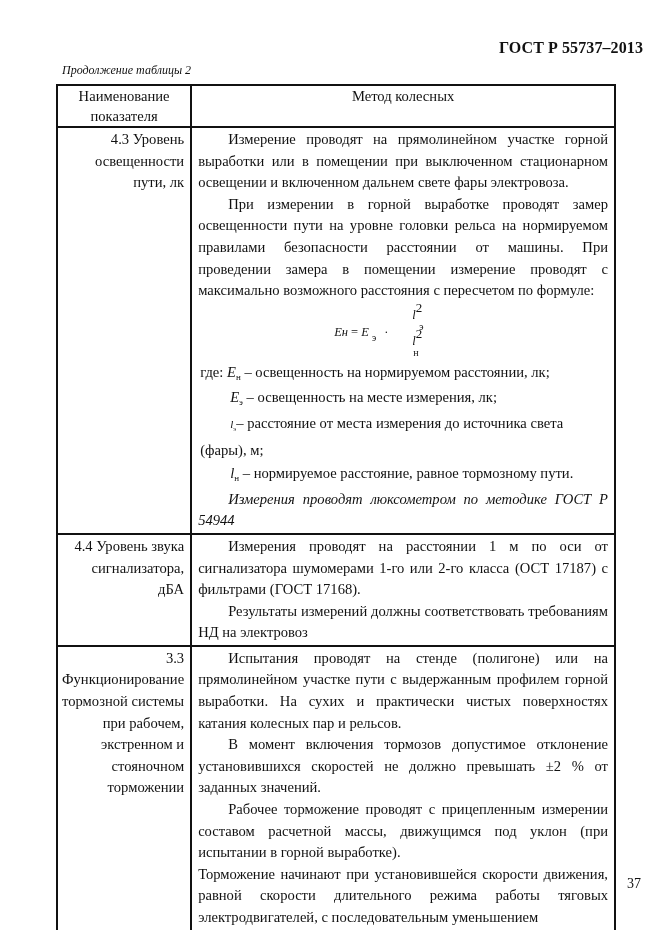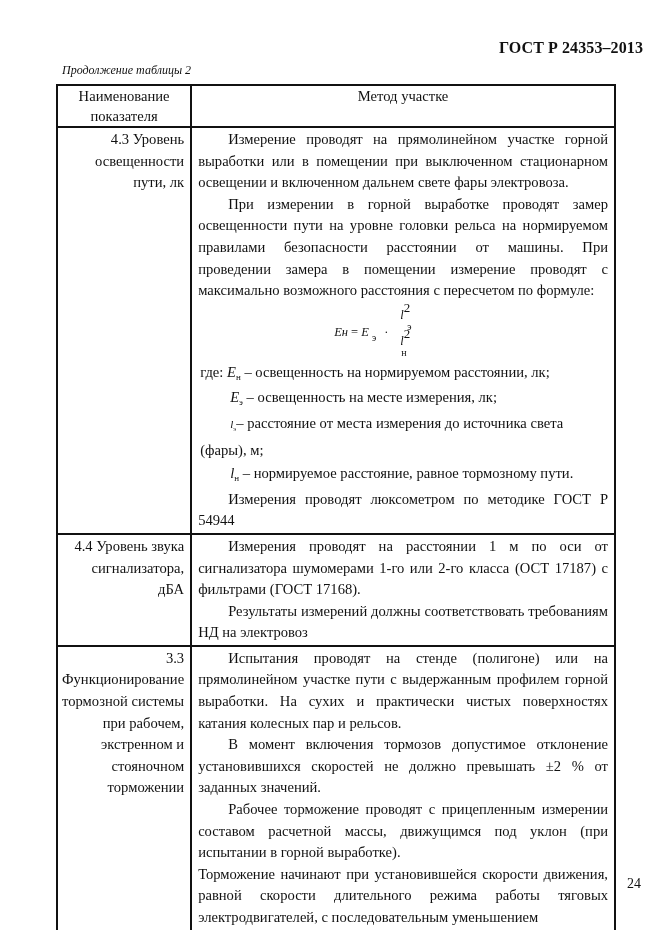--- a/index.html
+++ b/index.html
@@ -40,48 +40,48 @@
     p.def { margin: 2px; text-indent: 30px; text-align: left; }
     p.def.noindent { text-indent: 0; }
     .formula {
       text-align: center; height: 58px; position: relative; margin: 0;
     }
     .formula-inner {
       position: absolute; left: 128px; top: 0;
       font-style: normal; font-size: 12.5px; width: 120px; height: 58px;
     }
     .f-lhs { position: absolute; left: 8px; top: 20px; }
-    .f-frac { position: absolute; left: 68px; top: 0; width: 30px; height: 58px; }
+    .f-frac { position: absolute; left: 80px; top: 0; width: 30px; height: 58px; }
     .f-num { position: absolute; left: 6px; top: 2px; }
     .f-den { position: absolute; left: 6px; top: 28px; }
     .f-dot { position: absolute; left: 58px; top: 20px; }
     .sup { font-size: 13px; position: relative; top: -7px; font-style: normal; }
     .sub { font-size: 10px; position: relative; top: 5px; font-style: normal; }
     .it { font-style: italic; }
     .tinysub { font-size: 9px; position: relative; top: 3px; }
     .last-row td { border-bottom: none !important; }
     .page-number {
       position: absolute; right: 20px; top: 876px; font-size: 14px;
     }
   </style>
 </head>
 <body>
 
-<div class="doc-code">ГОСТ Р 24353–2013</div>
+<div class="doc-code">ГОСТ Р 55737–2013</div>
 <div class="continuation">Продолжение таблицы 2</div>
 
 <table class="main">
   <colgroup>
     <col class="col-name">
     <col>
   </colgroup>
   <tbody>
       <tr>
     <th class="hdr-name">Наименование показателя</th>
-    <th class="hdr-method">Метод участке</th>
+    <th class="hdr-method">Метод колесных</th>
   </tr>
 
   <tr>
     <td class="name-cell">4.3 Уровень освещенности пути, лк</td>
     <td class="method-cell">
       <p class="par">Измерение проводят на прямолинейном участке горной выработки или в помещении при выключенном стационарном освещении и включенном дальнем свете фары электровоза.</p>
       <p class="par">При измерении в горной выработке проводят замер освещенности пути на уровне головки рельса на нормируемом правилами безопасности расстоянии от машины. При проведении замера в помещении измерение проводят с максимально возможного расстояния с пересчетом по формуле:</p>
       <div class="formula">
         <div class="formula-inner">
           <span class="f-lhs">
@@ -111,21 +111,21 @@
       </p>
       <p class="def">
         <span class="it" style="font-size:11px">l</span><span class="tinysub" style="font-size:7px">э</span><span>– расстояние от места измерения до источника света</span>
       </p>
       <p class="def noindent">
         <span>(фары), м;</span>
       </p>
       <p class="def">
         <span class="it">l</span><span class="tinysub">н</span><span> – нормируемое расстояние, равное тормозному пути.</span>
       </p>
-      <p class="par" style="text-align-last: justify;">
+      <p class="par" style="text-align-last: justify; font-style: italic;">
         <span>Измерения проводят люксометром по методике ГОСТ Р 54944</span>
       </p>
     </td>
   </tr>
 
   <tr>
     <td class="name-cell">4.4 Уровень звука сигнализатора, дБА</td>
     <td class="method-cell">
       <p class="par">Измерения проводят на расстоянии 1 м по оси от сигнализатора шумомерами 1-го или 2-го класса (ОСТ 17187) с фильтрами (ГОСТ 17168).</p>
       <p class="par">Результаты измерений должны соответствовать требованиям НД на электровоз</p>
@@ -137,13 +137,13 @@
     <td class="method-cell">
       <p class="par">Испытания проводят на стенде (полигоне) или на прямолинейном участке пути с выдержанным профилем горной выработки. На сухих и практически чистых поверхностях катания колесных пар и рельсов.</p>
       <p class="par">В момент включения тормозов допустимое отклонение установившихся скоростей не должно превышать ±2 % от заданных значений.</p>
       <p class="par">Рабочее торможение проводят с прицепленным измерении составом расчетной массы, движущимся под уклон (при испытании в горной выработке).</p>
       <p class="par noindent">Торможение начинают при установившейся скорости движения, равной скорости длительного режима работы тяговых электродвигателей, с последовательным уменьшением</p>
     </td>
   </tr>
 </tbody>
   </table>
 
-<div class="page-number">24</div>
+<div class="page-number">37</div>
 
 </body></html>

